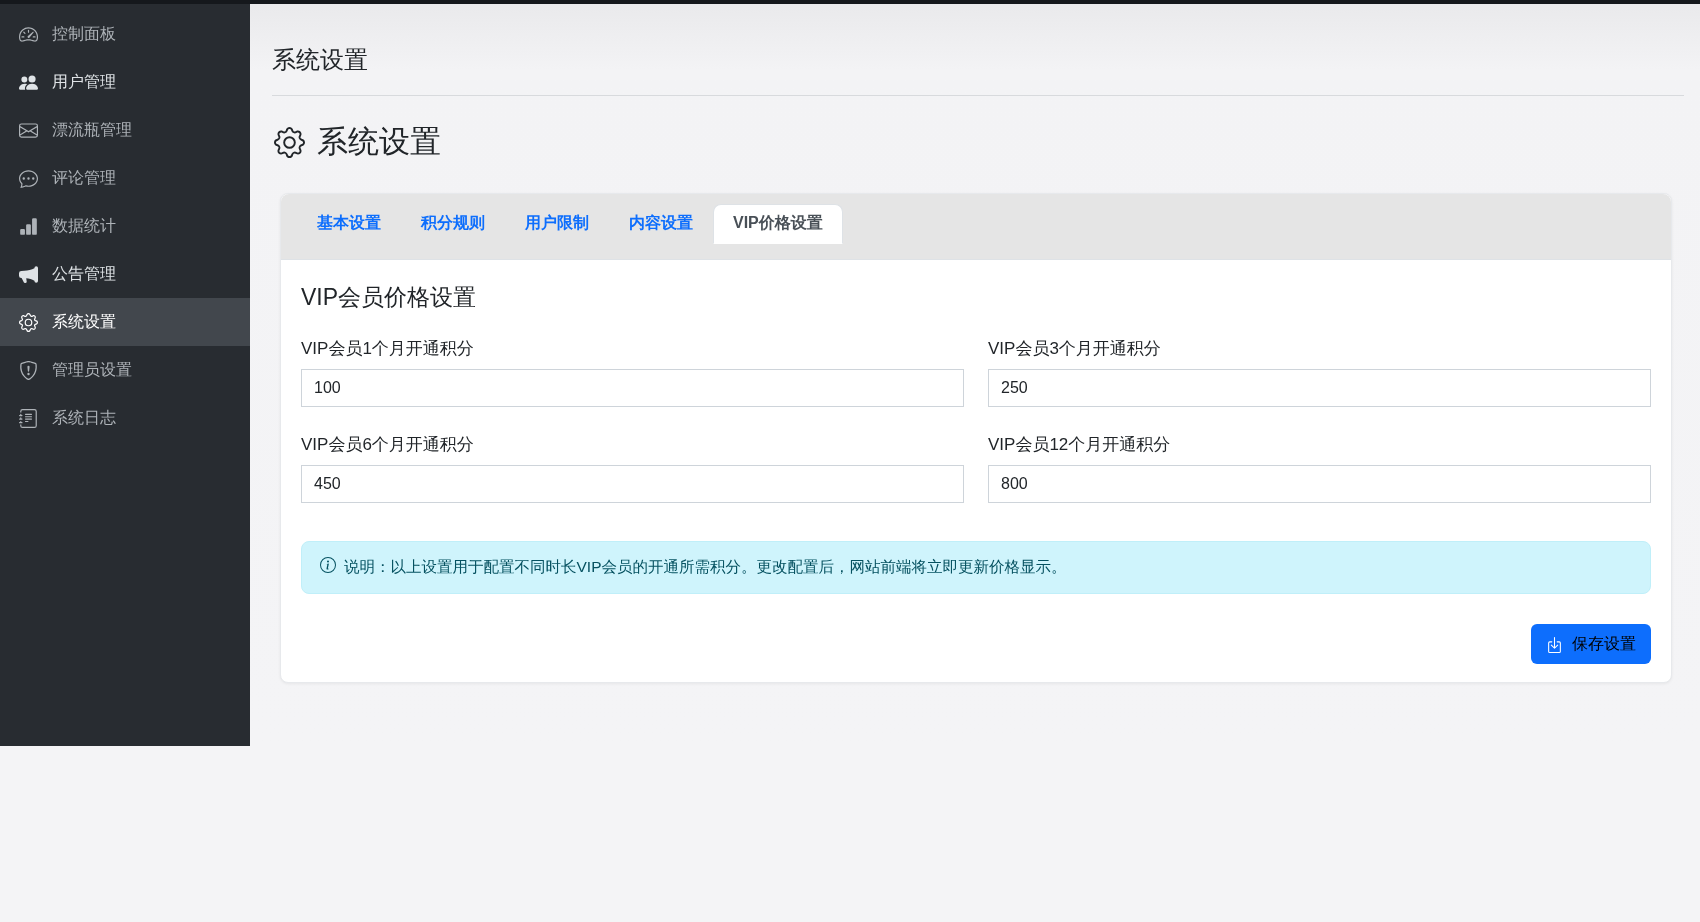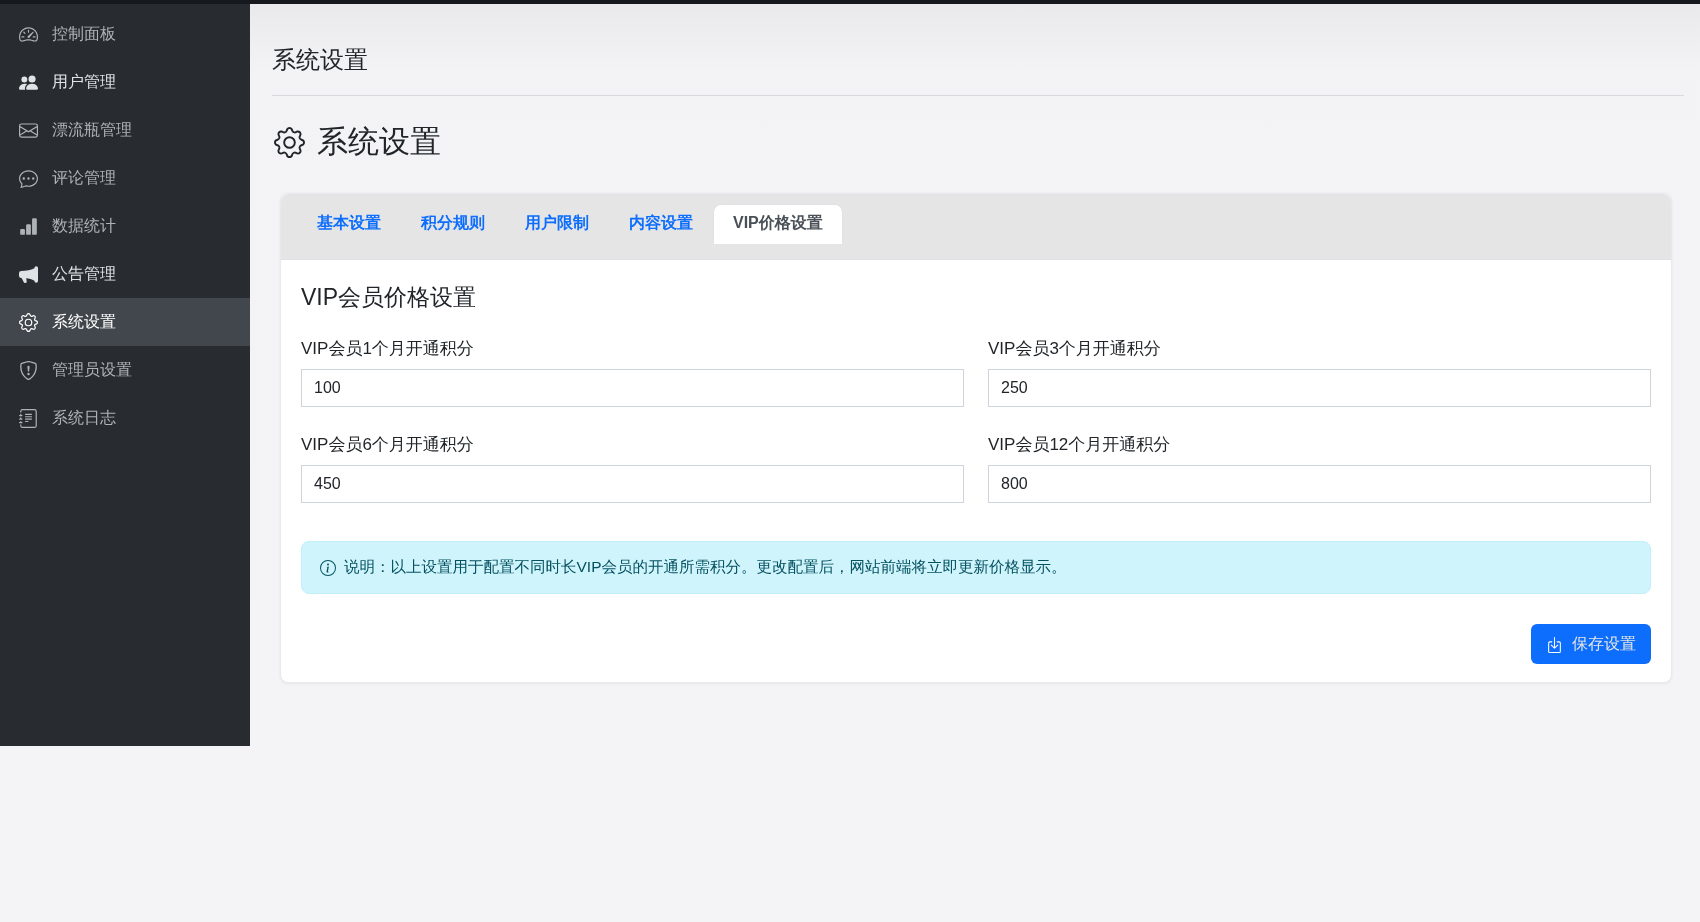--- a/index.html
+++ b/index.html
@@ -65,30 +65,30 @@
 
   .form-grid { display:grid; grid-template-columns:1fr 1fr; column-gap:24px; row-gap:26px; }
   .form-group label { display:block; font-size:17px; color:#212529; margin-bottom:9px; }
   .form-group input {
     width:100%; height:38px; border:1px solid #ced4da; border-radius:0;
     padding:0 12px; font-size:16px; color:#212529; background:#fff; outline:none;
     font-family:"Liberation Sans","DejaVu Sans",sans-serif;
   }
 
   .alert {
-    margin-top:38px; display:flex; align-items:center; gap:8px;
+    margin-top:38px; display:flex; gap:8px;
     background:#cff4fc; border:1px solid #c0eff9; color:#055160;
     border-radius:8px; padding:15px 18px; font-size:15.5px;
   }
   .alert svg { width:16px; height:16px; fill:#055160; flex:0 0 16px; }
 
   .actions { display:flex; justify-content:flex-end; margin-top:30px; }
   .btn-primary {
     display:inline-flex; align-items:center; gap:9px;
-    background:#0d6efd; color:#e5e5e5; border:none; border-radius:6px;
+    background:#0d6efd; color:#000000; border:none; border-radius:6px;
     padding:0 15px; height:40px; font-size:16px; cursor:pointer;
     font-family:"Liberation Sans","DejaVu Sans",sans-serif;
   }
   .btn-primary svg { width:17px; height:17px; fill:#ffffff; }
 </style>
 </head>
 <body>
 
 <div class="topbar"></div>
 

